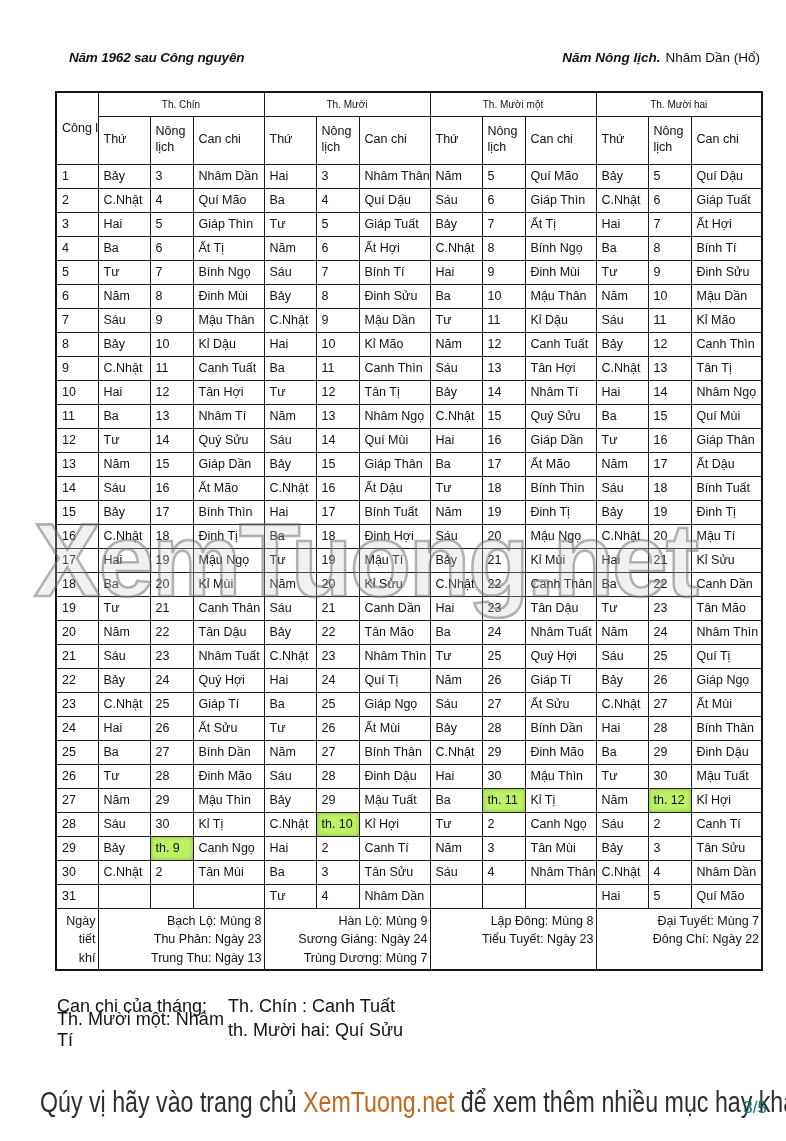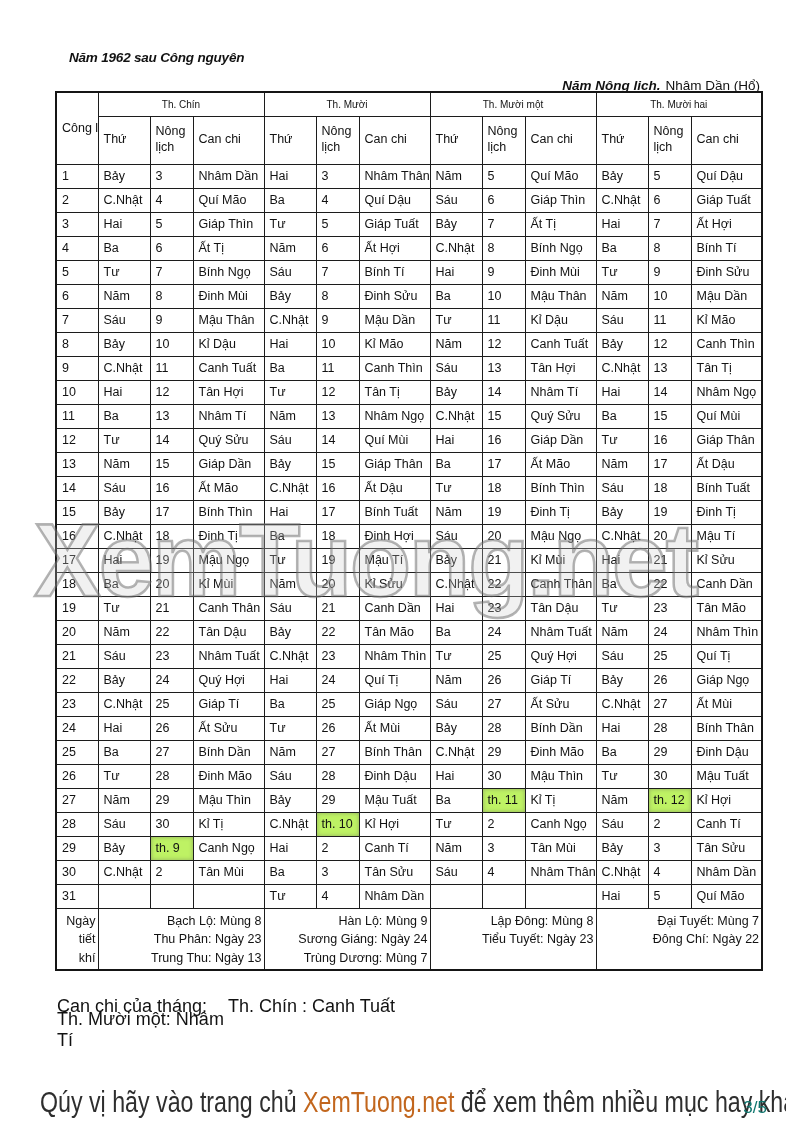--- a/index.html
+++ b/index.html
@@ -6,21 +6,21 @@
   html,body { margin:0; padding:0; }
   body {
     width:786px; height:1141px; position:relative; background:#ffffff;
     font-family:"Liberation Sans", sans-serif; color:#121212; overflow:hidden;
   }
   .hdr-l {
     position:absolute; left:57px; top:50px;
     font-size:13.5px; font-weight:bold; font-style:italic; letter-spacing:-0.2px;margin-left:12px;
   }
   .hdr-r {
-    position:absolute; right:26px; top:50px; font-size:13.5px; white-space:nowrap;margin-top:28px;
+    position:absolute; right:26px; top:50px; font-size:13.5px; white-space:nowrap;
   }
   .hdr-r .lbl { font-weight:bold; font-style:italic; margin-right:5px; }
 
   table.cal {
     position:absolute; left:55px; top:91px; width:706px;
     border-collapse:collapse; table-layout:fixed;
     border:2px solid #151515;
   }
   table.cal th, table.cal td {
     border:1px solid #1c1c1c;
@@ -605,20 +605,21 @@
     </tfoot>
   </table>
 
   <div class="wm">XemTuong.net</div>
 
   <div class="canchi">
     <div>Can chi của tháng:</div>
     <div>Th. Chín : Canh Tuất</div>
     <div></div>
     <div>Th. Mười một: Nhâm Tí</div>
+    <div>th. Mười hai: Quí Sửu</div>
   </div>
 
   <div class="footer">
     <span>Qúy vị hãy vào trang chủ </span><span class="link" id="footer-link" style="color: rgb(194, 102, 29);">XemTuong.net</span><span> để xem thêm nhiều mục hay khác</span>
   </div>
 
   <div class="pagenum">3/5</div>
 </div>
 
 </body></html>

